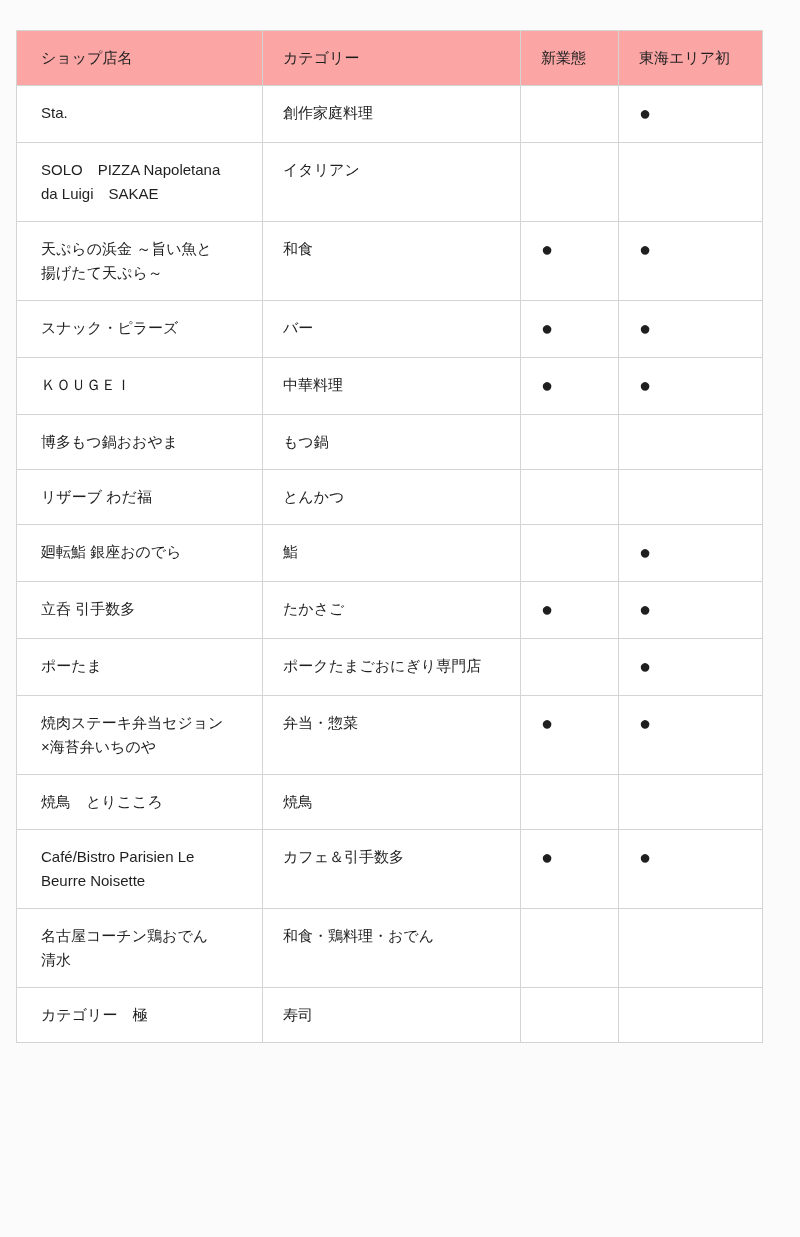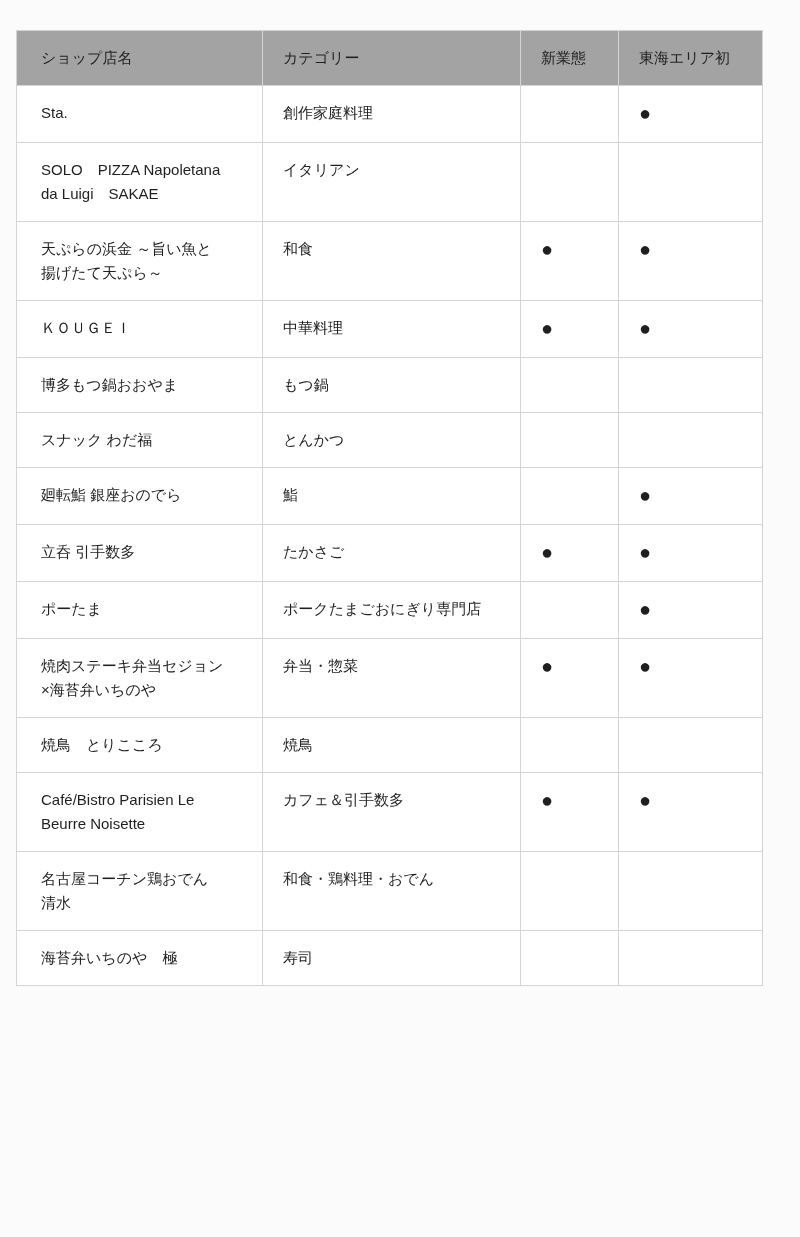--- a/index.html
+++ b/index.html
@@ -25,21 +25,21 @@
     border: 1px solid #d4d4d4;
     padding: 15px 20px;
     font-size: 15px;
     line-height: 24px;
     font-weight: normal;
     text-align: left;
     vertical-align: top;
     overflow: hidden;
   }
   .shop-table thead th {
-    background: #a3a3a3;
+    background: #fca5a5;
     vertical-align: middle;
     margin-left: 47px;
   }
   .shop-table th:first-child,
   .shop-table td:first-child {
     padding-left: 24px;
   }
   .cell-text {
     white-space: pre-line;
   }
@@ -82,33 +82,39 @@
       <td><span class="dot"></span></td>
     </tr>
     <tr>
       <td><span class="cell-text">天ぷらの浜金 ～旨い魚と
 揚げたて天ぷら～</span></td>
       <td><span class="cell-text">和食</span></td>
       <td><span class="dot">●</span></td>
       <td><span class="dot">●</span></td>
     </tr>
     <tr>
+      <td><span class="cell-text">スナック・ピラーズ</span></td>
+      <td><span class="cell-text">バー</span></td>
+      <td><span class="dot">●</span></td>
+      <td><span class="dot">●</span></td>
+    </tr>
+    <tr>
       <td><span class="cell-text">ＫＯＵＧＥＩ</span></td>
       <td><span class="cell-text">中華料理</span></td>
       <td><span class="dot">●</span></td>
       <td><span class="dot">●</span></td>
     </tr>
     <tr>
       <td><span class="cell-text">博多もつ鍋おおやま</span></td>
       <td><span class="cell-text">もつ鍋</span></td>
       <td><span class="dot"></span></td>
       <td><span class="dot"></span></td>
     </tr>
     <tr>
-      <td><span class="cell-text">スナック わだ福</span></td>
+      <td><span class="cell-text">リザーブ わだ福</span></td>
       <td><span class="cell-text">とんかつ</span></td>
       <td><span class="dot"></span></td>
       <td><span class="dot"></span></td>
     </tr>
     <tr>
       <td><span class="cell-text">廻転鮨 銀座おのでら</span></td>
       <td><span class="cell-text">鮨</span></td>
       <td><span class="dot"></span></td>
       <td><span class="dot">●</span></td>
     </tr>
@@ -145,19 +151,19 @@
       <td><span class="dot">●</span></td>
     </tr>
     <tr>
       <td><span class="cell-text">名古屋コーチン鶏おでん
 清水</span></td>
       <td><span class="cell-text">和食・鶏料理・おでん</span></td>
       <td><span class="dot"></span></td>
       <td><span class="dot"></span></td>
     </tr>
     <tr>
-      <td><span class="cell-text">海苔弁いちのや　極</span></td>
+      <td><span class="cell-text">カテゴリー　極</span></td>
       <td><span class="cell-text">寿司</span></td>
       <td><span class="dot"></span></td>
       <td><span class="dot"></span></td>
     </tr>
   </tbody>
 </table>
 
 </body></html>

